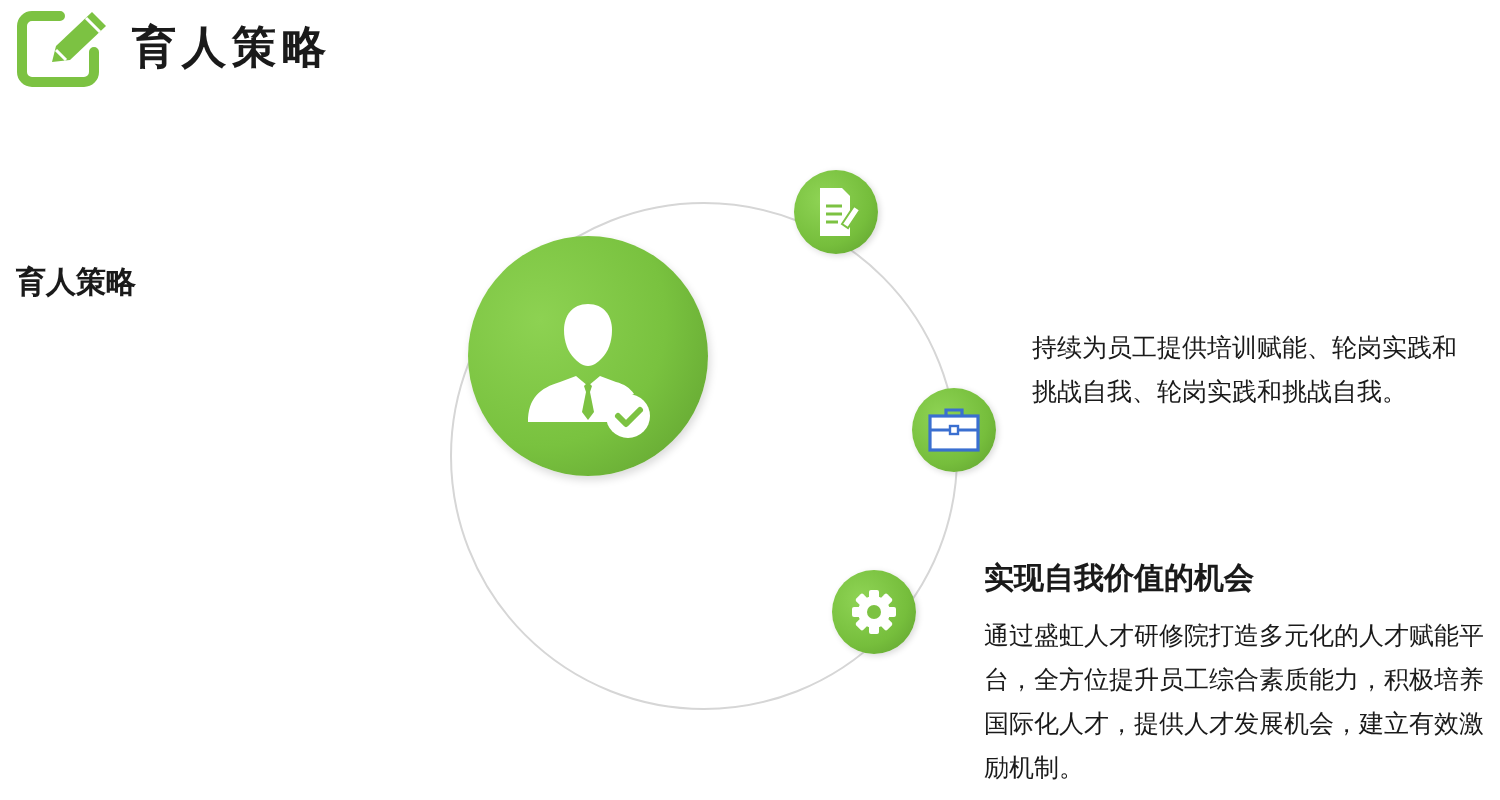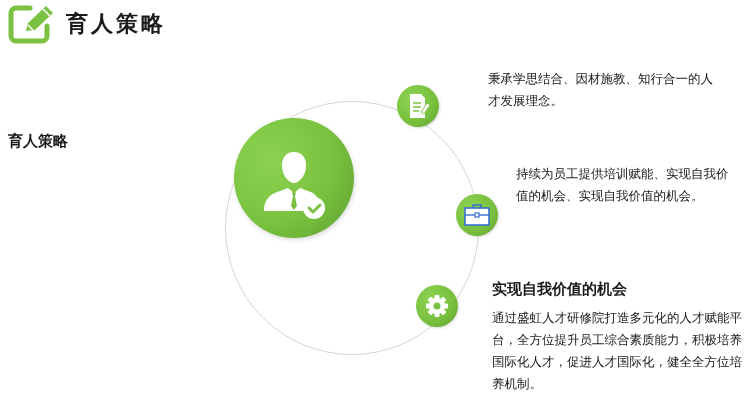--- a/index.html
+++ b/index.html
@@ -85,23 +85,22 @@
       <rect x="-2.5" y="-11" width="5" height="22" rx="1" transform="rotate(45)"></rect>
       <rect x="-2.5" y="-11" width="5" height="22" rx="1" transform="rotate(90)"></rect>
       <rect x="-2.5" y="-11" width="5" height="22" rx="1" transform="rotate(135)"></rect>
       <circle r="8"></circle>
     </g>
     <circle cx="21" cy="21" r="3.5" fill="#7cc242"></circle>
   </svg>
 </div>
 
 <div class="item" style="left:488px; top:68px; width:225px;">
-  <div class="item-text">秉承学思结合、因材施教、知行合一的人才发展理念。</div>
 </div>
 
 <div class="item" style="left:516px; top:163px; width:222px;">
-  <div class="item-text">持续为员工提供培训赋能、实现自我价值的机会、实现自我价值的机会。</div>
+  <div class="item-text">持续为员工提供培训赋能、轮岗实践和挑战自我、轮岗实践和挑战自我。</div>
 </div>
 
 <div class="item" style="left:492px; top:280px; width:252px;">
   <div class="item-title">实现自我价值的机会</div>
-  <div class="item-text">通过盛虹人才研修院打造多元化的人才赋能平台，全方位提升员工综合素质能力，积极培养国际化人才，促进人才国际化，健全全方位培养机制。</div>
+  <div class="item-text">通过盛虹人才研修院打造多元化的人才赋能平台，全方位提升员工综合素质能力，积极培养国际化人才，提供人才发展机会，建立有效激励机制。</div>
 </div>
 
 </body></html>

